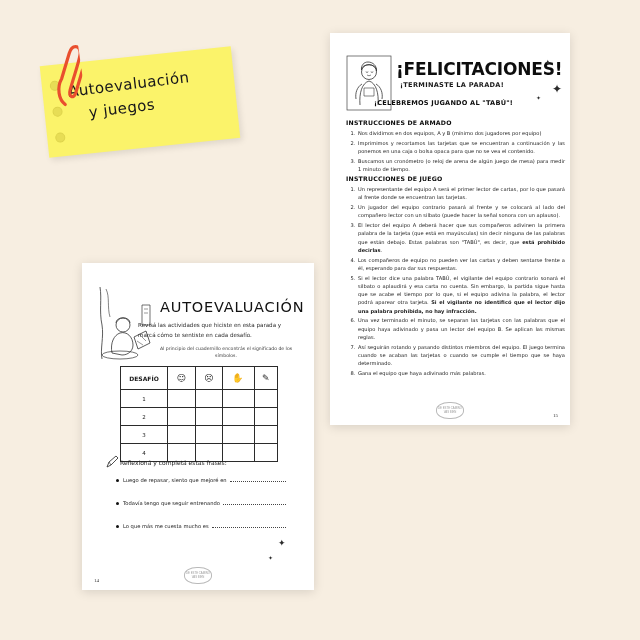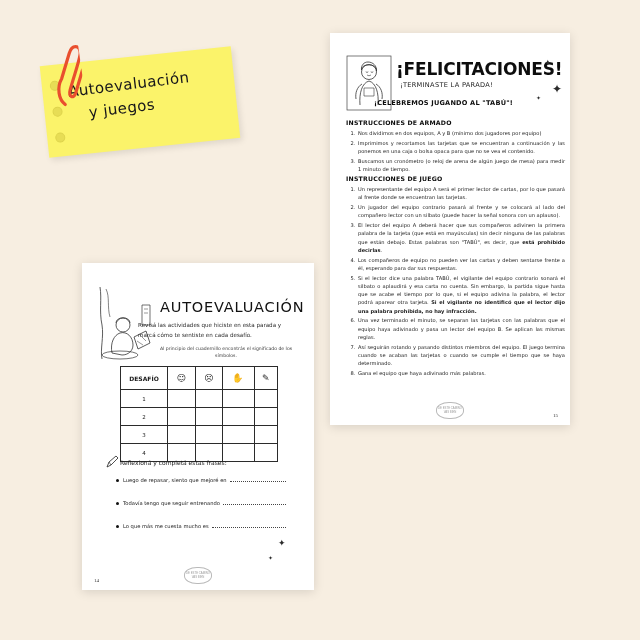--- a/index.html
+++ b/index.html
@@ -239,20 +239,21 @@
     color: #0d0d0d;
   }
   .felic-sub {
     position: absolute;
     left: 70px;
     top: 48px;
     font-family: "DejaVu Sans", sans-serif;
     font-size: 6.6px;
     letter-spacing: 0.3px;
     color: #1a1a1a;
+    font-weight: bold;
   }
   .felic-sub2 {
     position: absolute;
     left: 44px;
     top: 66px;
     font-family: "DejaVu Sans", sans-serif;
     font-weight: bold;
     font-size: 6.6px;
     letter-spacing: 0.2px;
     color: #0d0d0d;

